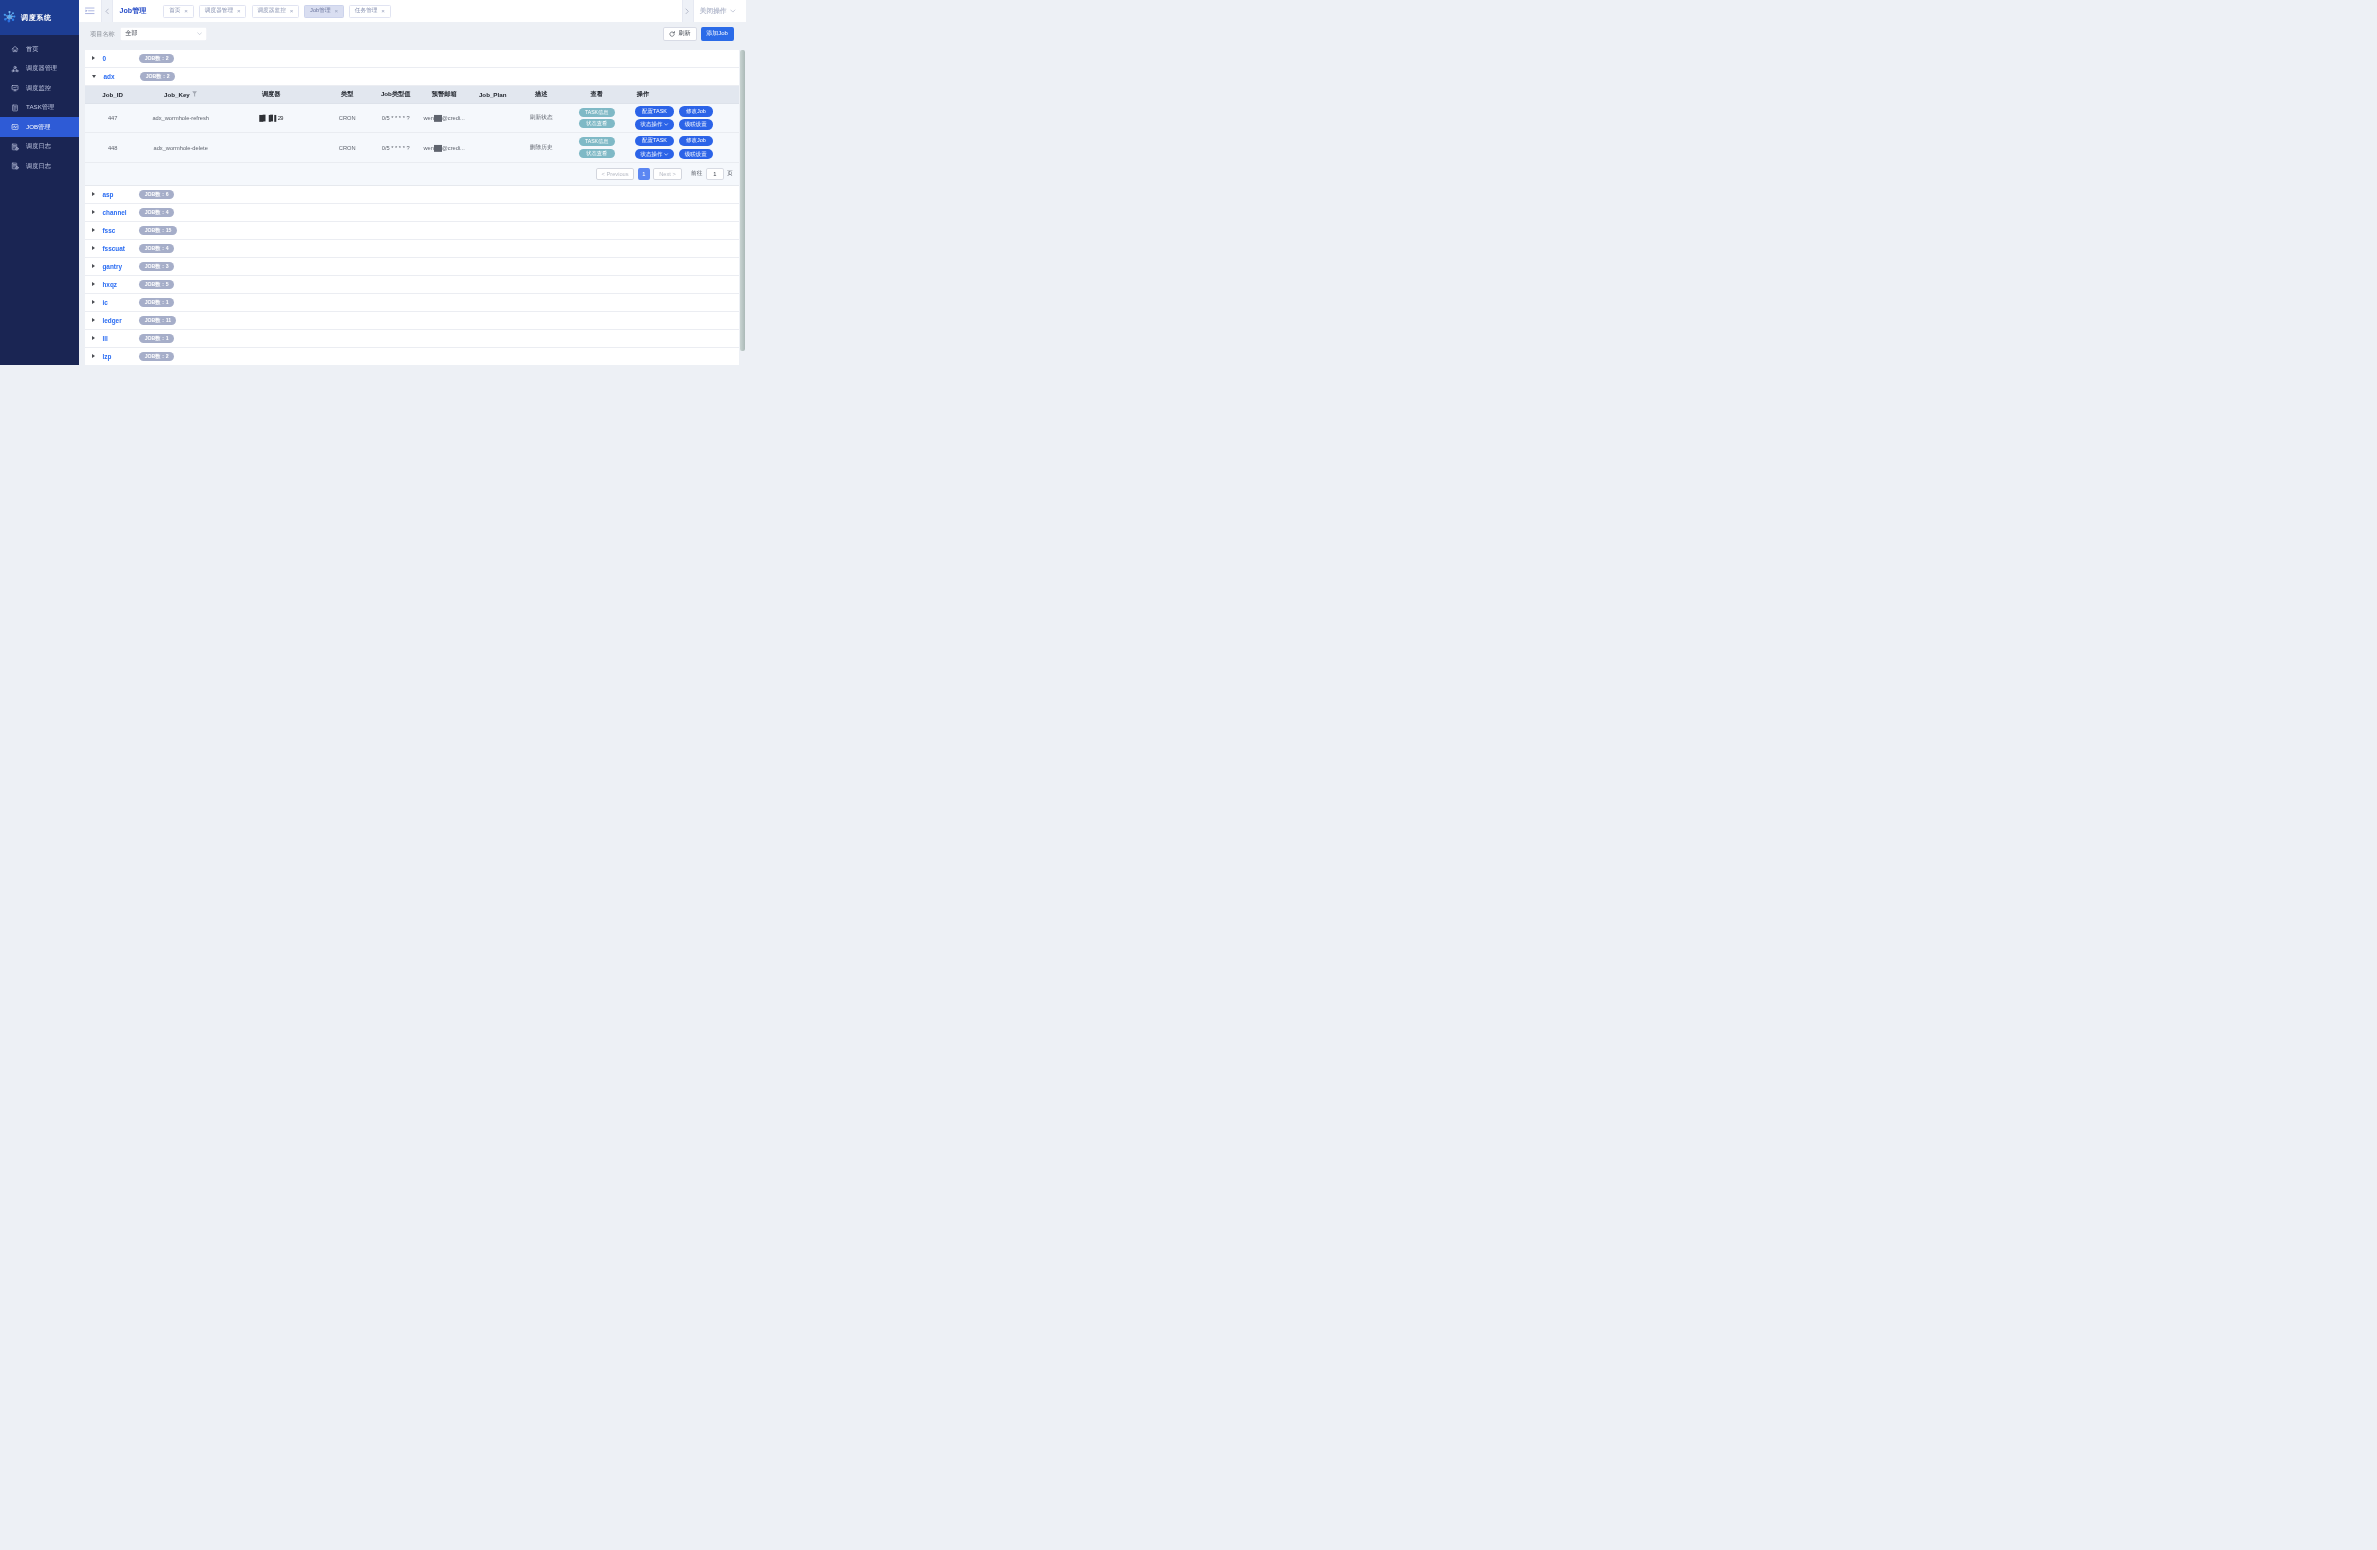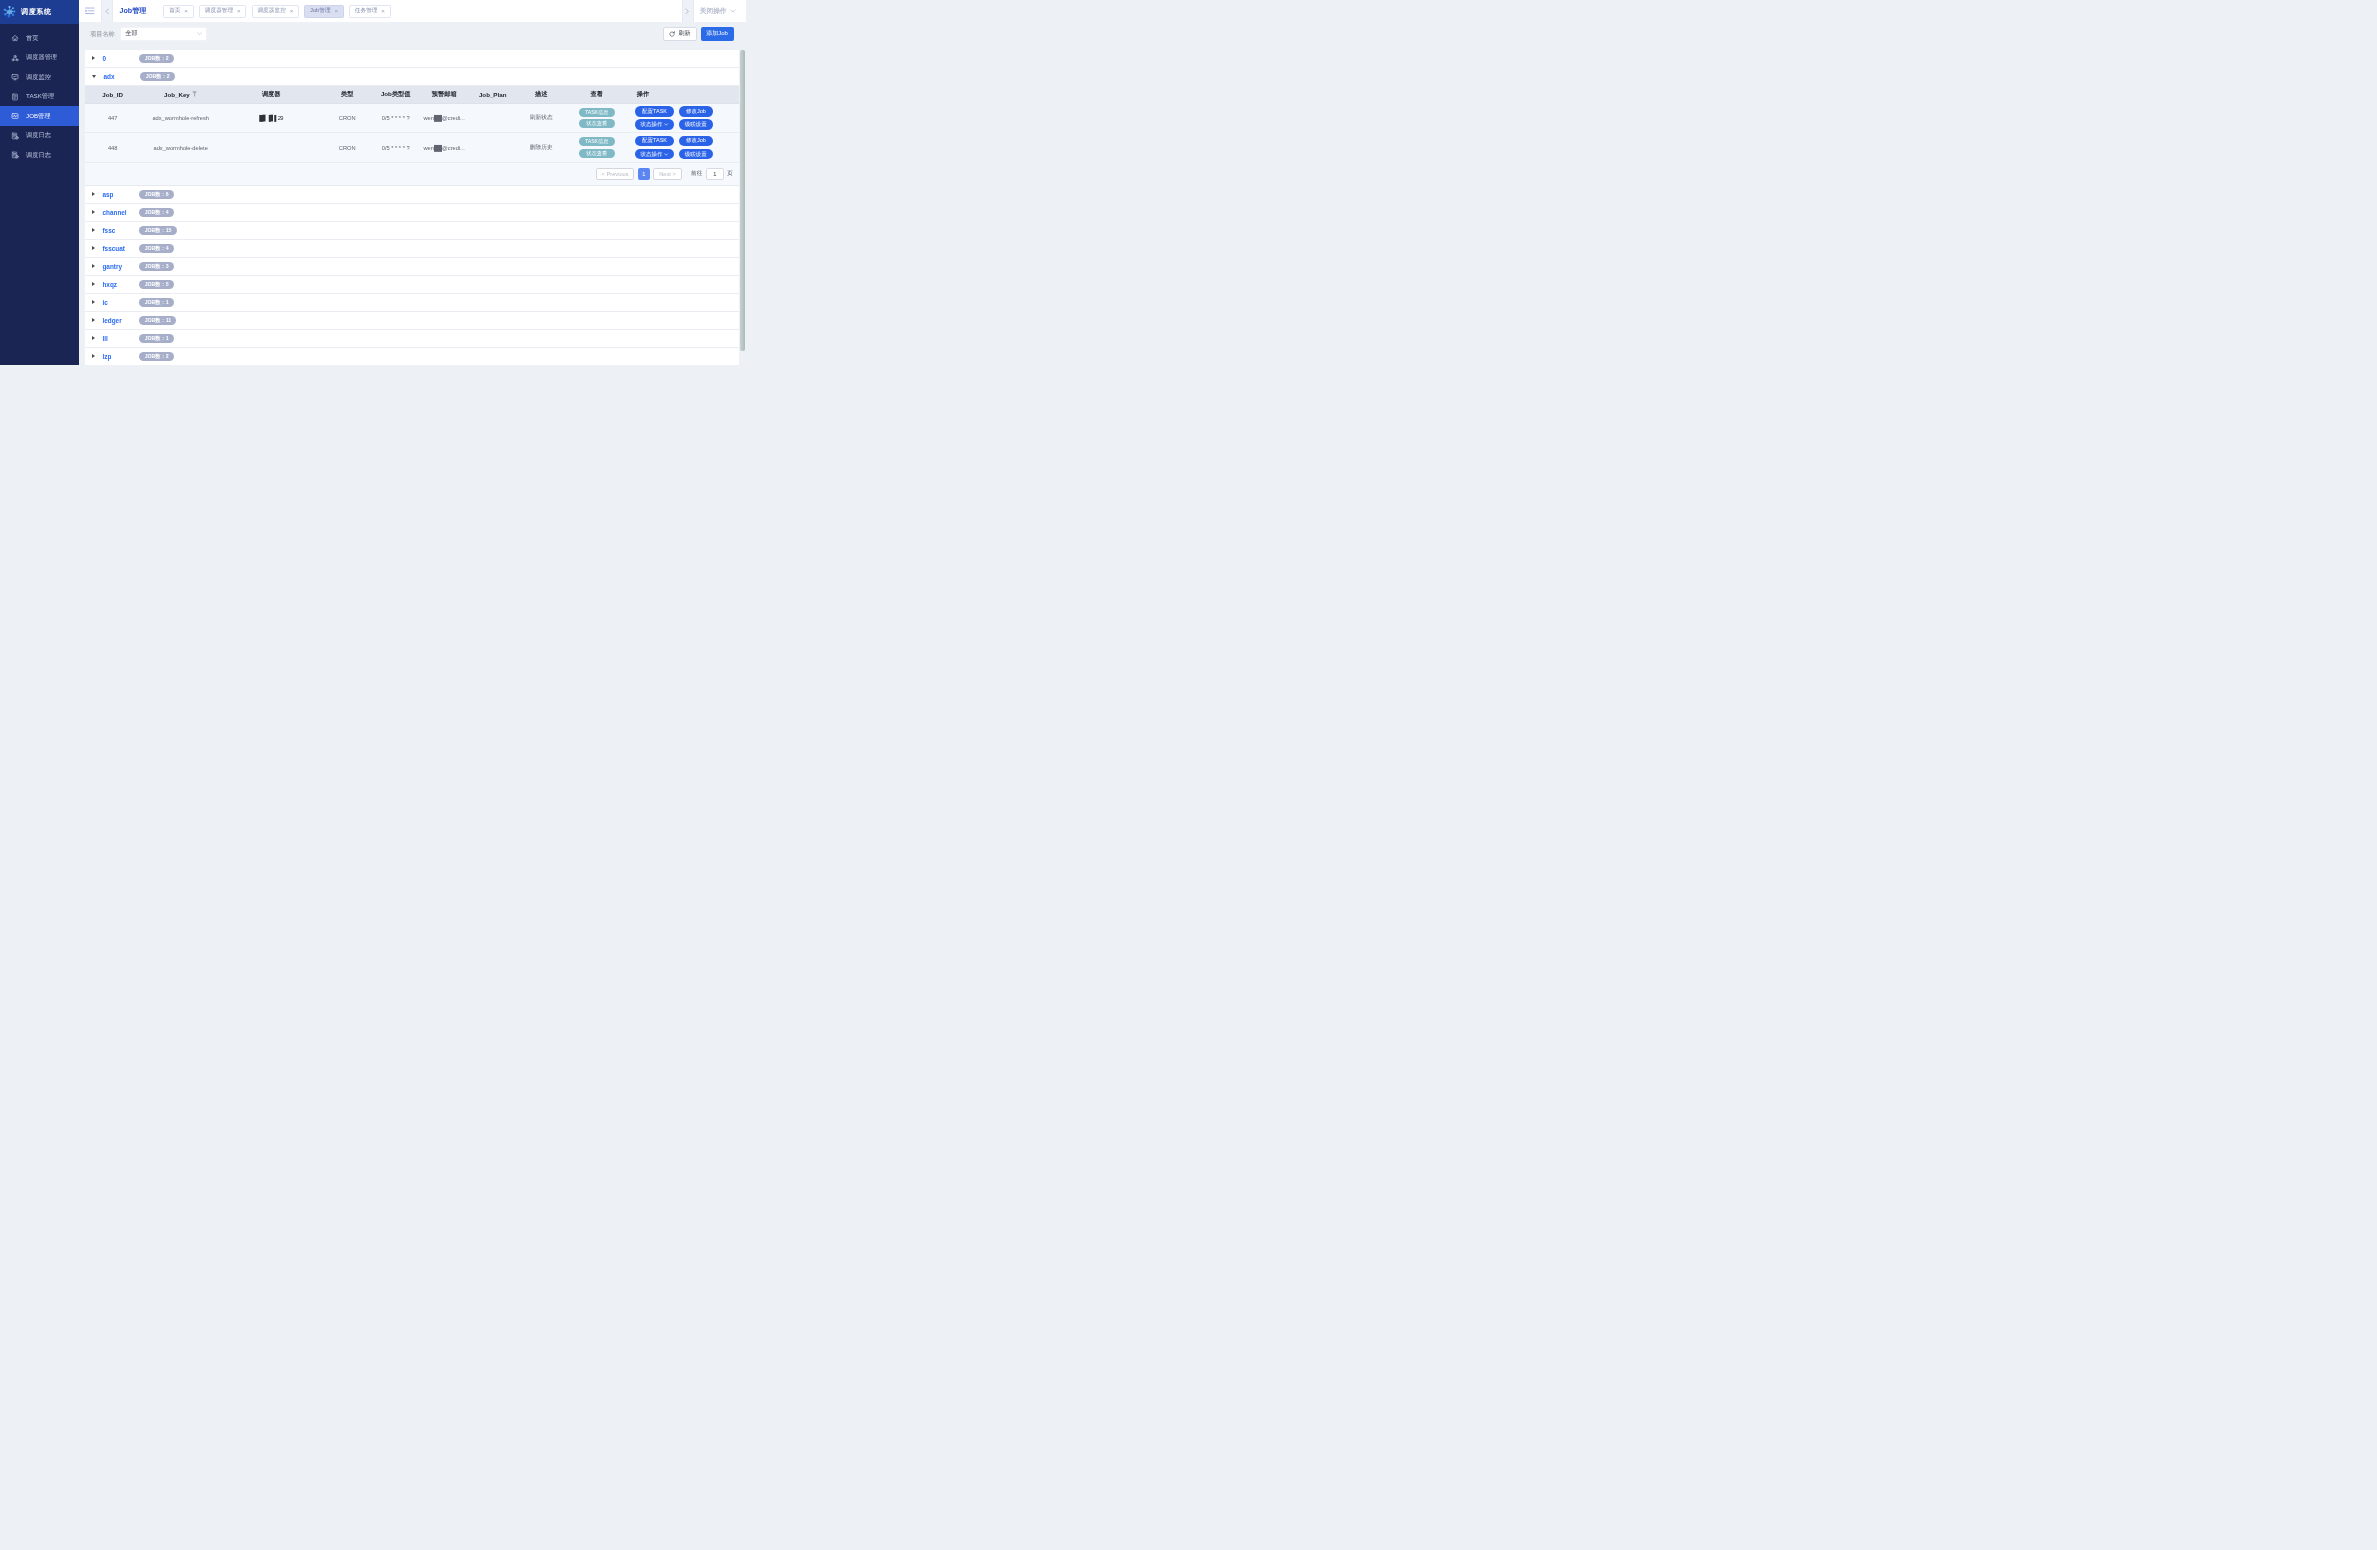--- a/index.html
+++ b/index.html
@@ -2,21 +2,21 @@
 <html style="font-size:7.6px"><head>
 <meta charset="utf-8">
 <style>
   * { margin:0; padding:0; box-sizing:border-box; }
   html,body { width:746px; height:365px; overflow:hidden;
     font-family:"Liberation Sans","DejaVu Sans",sans-serif; background:#edf0f5; }
   .app { display:flex; width:746px; height:365px; }
 
   
   .sidebar { width:79px; height:100%; background:#1a2553; flex:none; }
-  .logo-bar { height:24px; background:#1d3d92; display:flex; align-items:center; padding-left:3.3px; gap:4.8px; }
+  .logo-bar { height:35px; background:#1d3d92; display:flex; align-items:center; padding-left:3.3px; gap:4.8px; }
   .logo-title { color:#fff; font-size:7.1px; font-weight:bold; letter-spacing:0.5px; }
   .menu { padding-top:4.3px; }
   .menu-item { height:19.5px; display:flex; align-items:center; padding-left:11.4px; gap:6.7px;
     color:#c3cae4; font-size:6.2px; cursor:pointer; }
   .menu-item.active { background:#2e5bd6; color:#fff; }
   .micon { width:8px; height:8px; display:inline-flex; }
   .micon svg { width:8px; height:8px; stroke:currentColor; fill:none; stroke-width:1.2;
     stroke-linecap:round; stroke-linejoin:round; }
 
   

